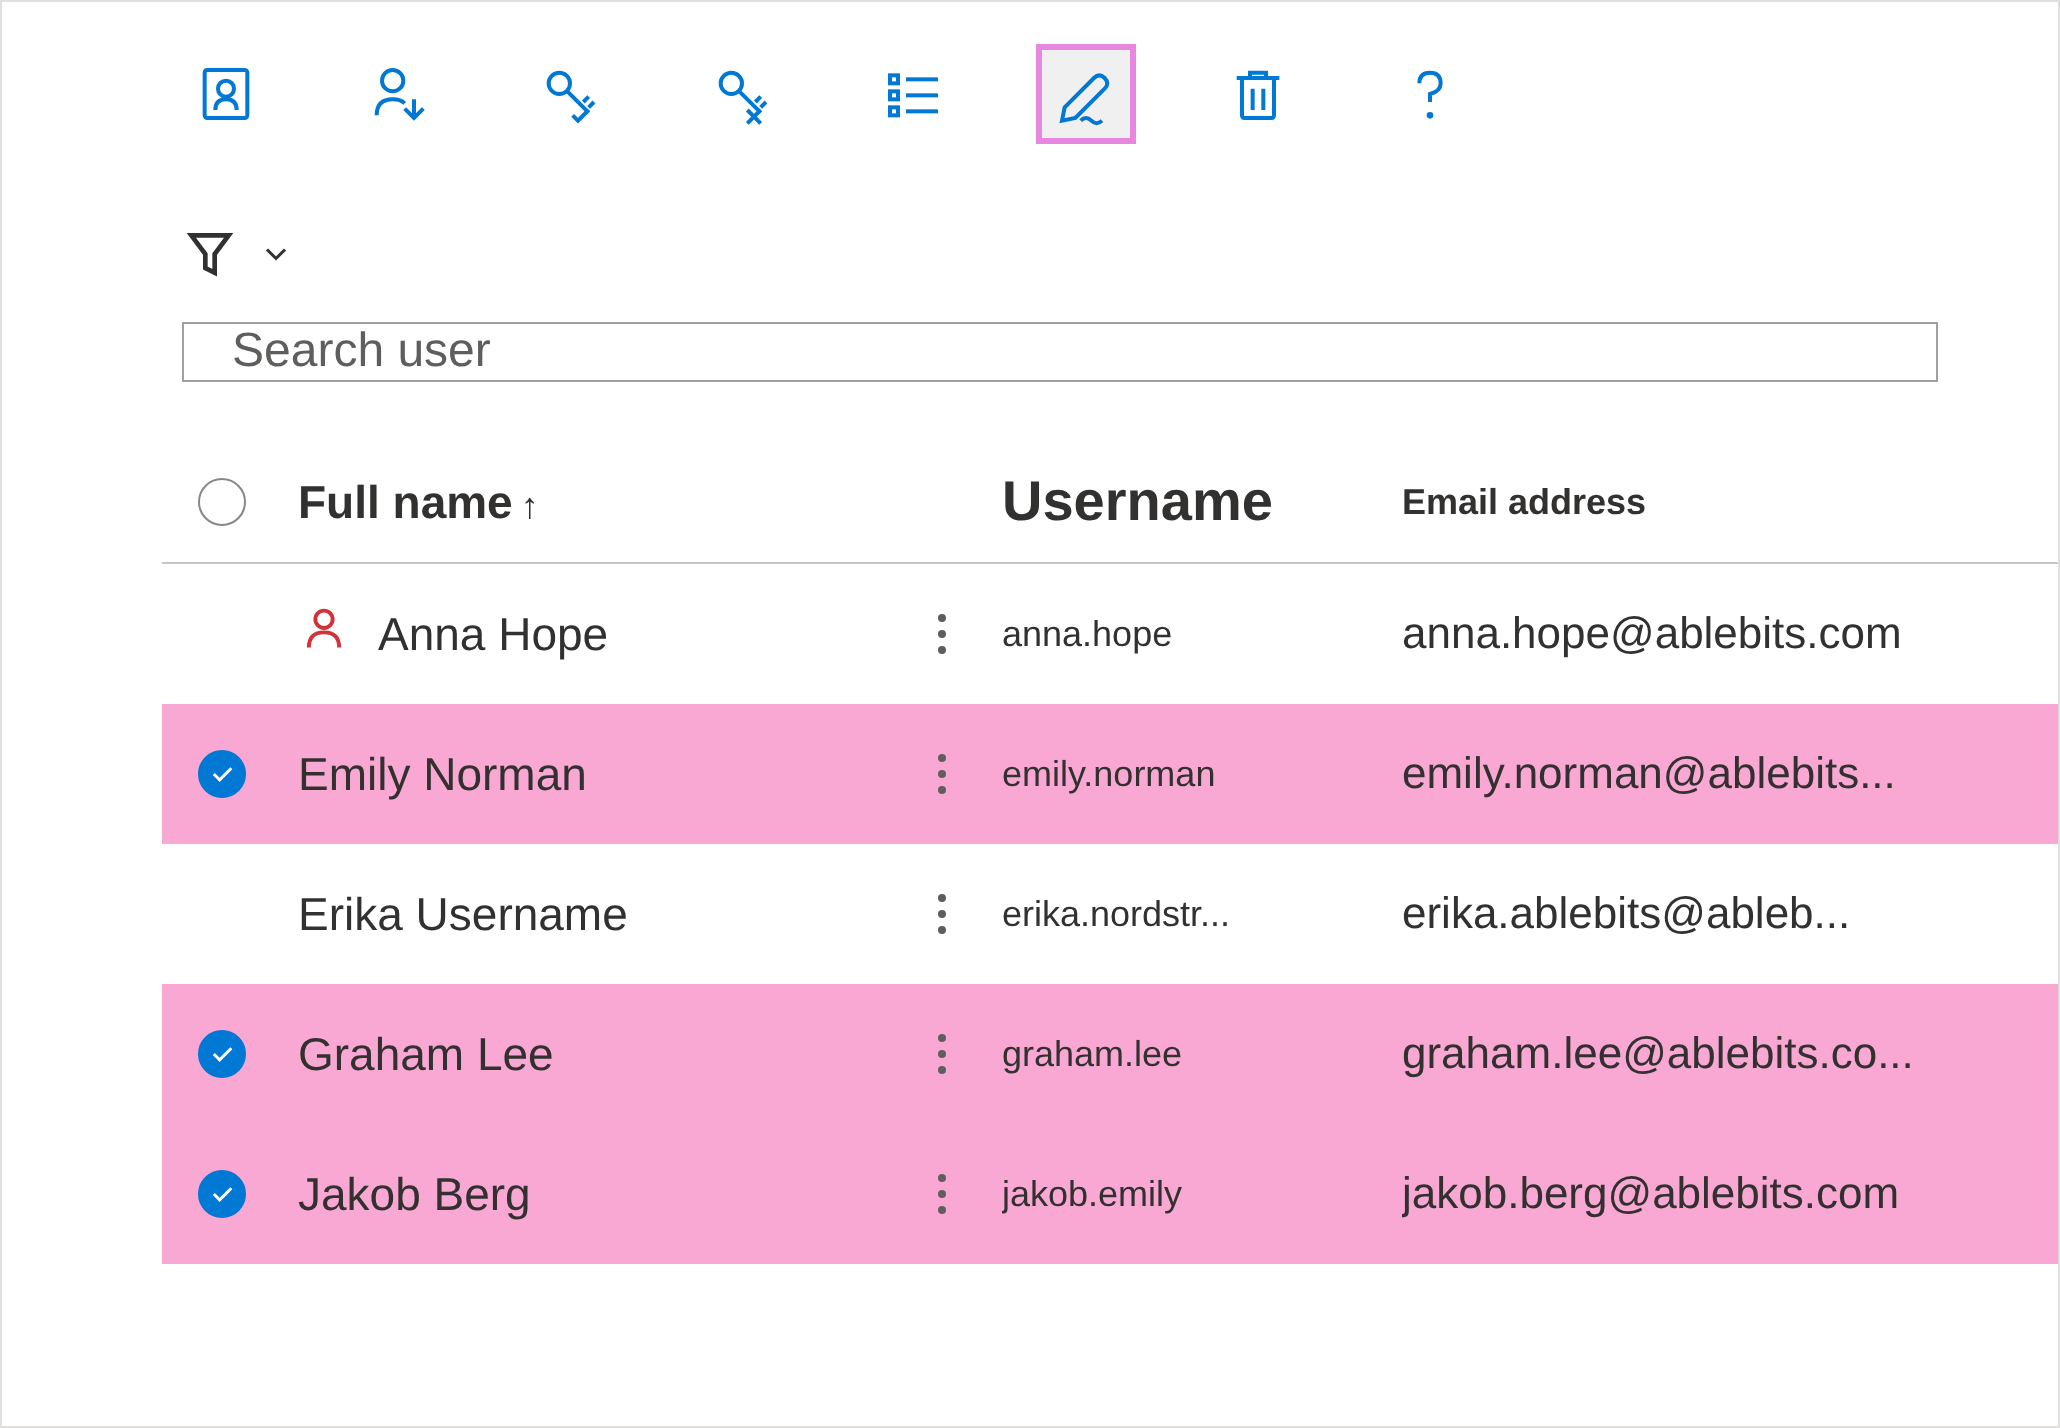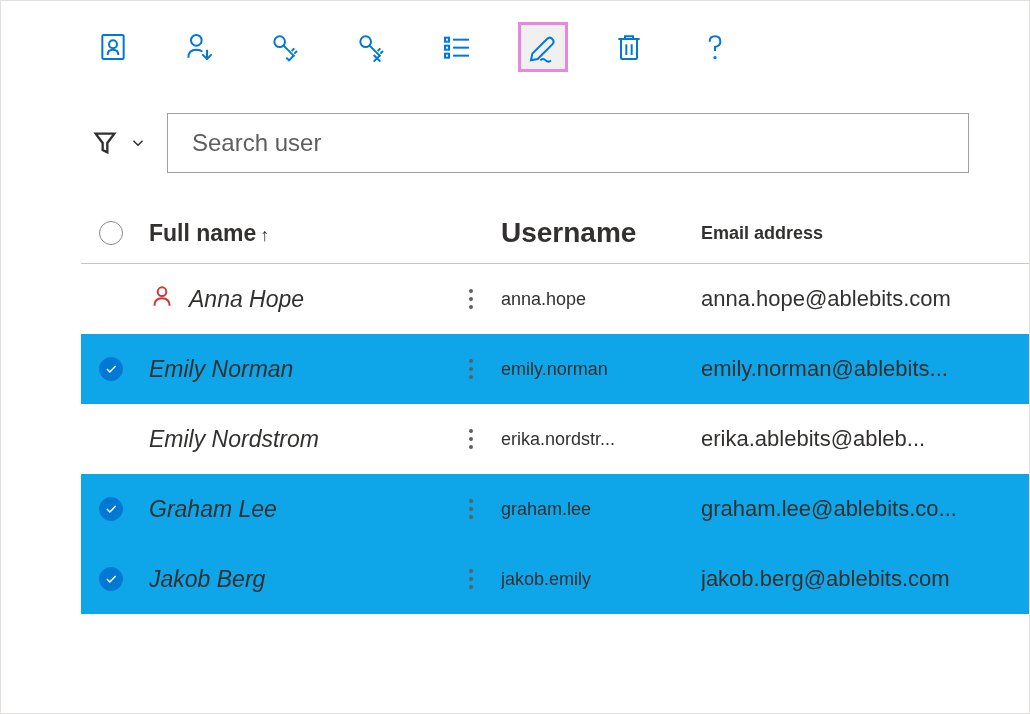--- a/index.html
+++ b/index.html
@@ -39,20 +39,21 @@
       width: 32px;
       height: 32px;
       stroke: #0078d4;
       fill: none;
       stroke-width: 1.5;
     }
     .search-row {
       display: flex;
       gap: 20px;
       padding: 20px 60px 30px 90px;
+      flex-direction: column;
     }
     .filter-btn {
       display: flex;
       align-items: center;
       gap: 10px;
       cursor: pointer;
       background: transparent;
       border: none;
     }
     .filter-btn svg {
@@ -131,35 +132,34 @@
       font-size: 18px;
       margin-left: 4px;
       font-weight: normal;
     }
     .table-row {
       display: flex;
       align-items: center;
       height: 70px;
     }
     .table-row.selected {
-      background: #0ea5e9;
+      background: #f9a8d4;
     }
     .row-checkbox {
       width: 60px;
       display: flex;
       justify-content: center;
     }
     .row-name {
       width: 300px;
       font-size: 23px;
       display: flex;
       align-items: center;
       gap: 14px;
       padding-left: 8px;
-      font-style: italic;
     }
     .row-name .admin-icon svg {
       stroke: #d13438;
       fill: none;
       stroke-width: 1.8;
     }
     .row-more {
       width: 60px;
       display: flex;
       justify-content: center;
@@ -302,21 +302,21 @@
             <circle cx="3" cy="4" r="2"></circle>
             <circle cx="3" cy="12" r="2"></circle>
             <circle cx="3" cy="20" r="2"></circle>
           </svg>
         </div>
         <div class="row-username">emily.norman</div>
         <div class="row-email">emily.norman@ablebits...</div>
       </div>
       <div class="table-row">
         <div class="row-checkbox"></div>
-        <div class="row-name">Emily Nordstrom</div>
+        <div class="row-name">Erika Username</div>
         <div class="row-more">
           <svg width="6" height="24" viewBox="0 0 6 24">
             <circle cx="3" cy="4" r="2"></circle>
             <circle cx="3" cy="12" r="2"></circle>
             <circle cx="3" cy="20" r="2"></circle>
           </svg>
         </div>
         <div class="row-username">erika.nordstr...</div>
         <div class="row-email">erika.ablebits@ableb...</div>
       </div>

